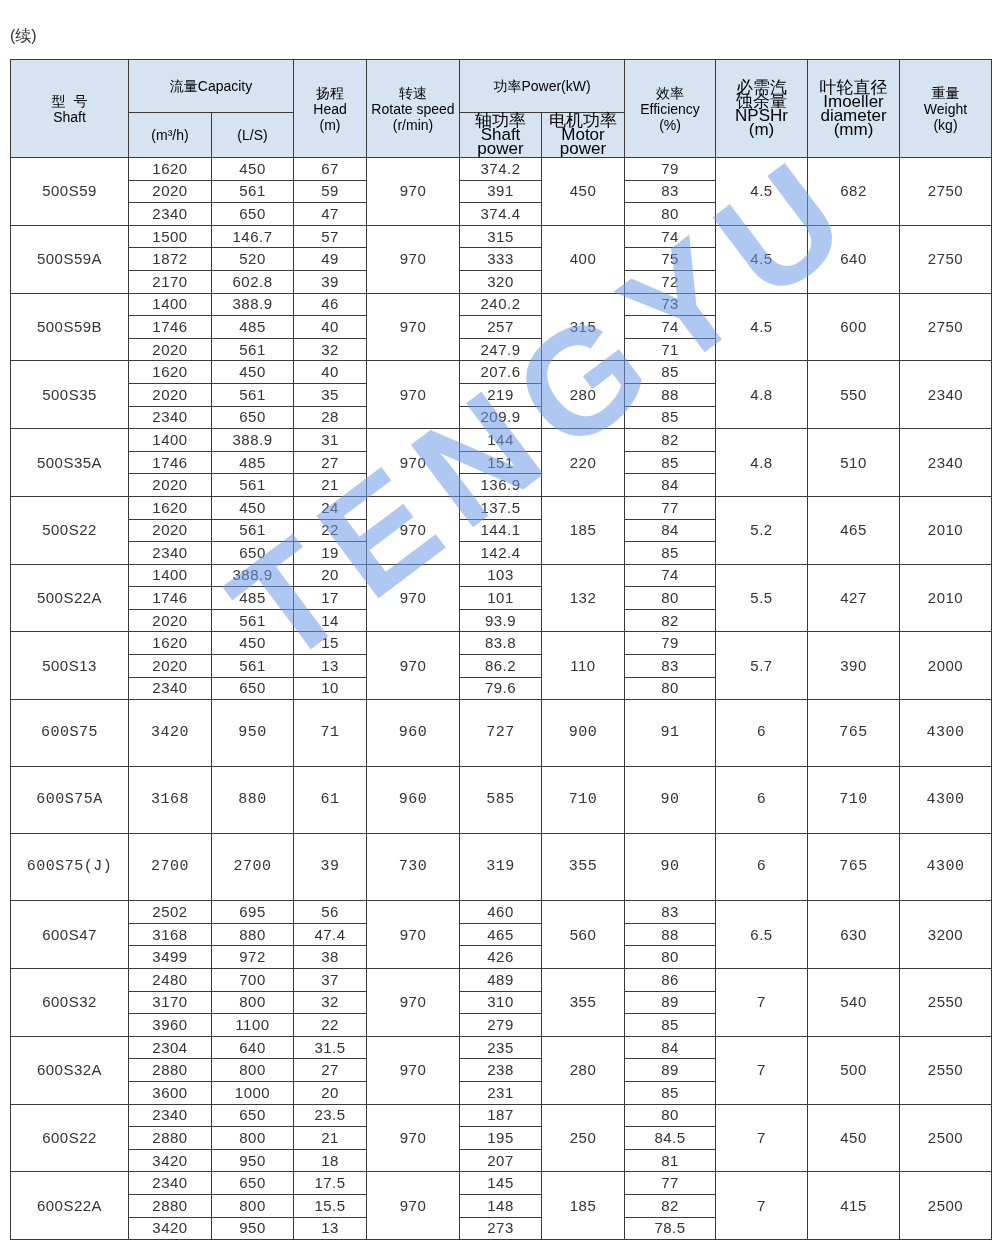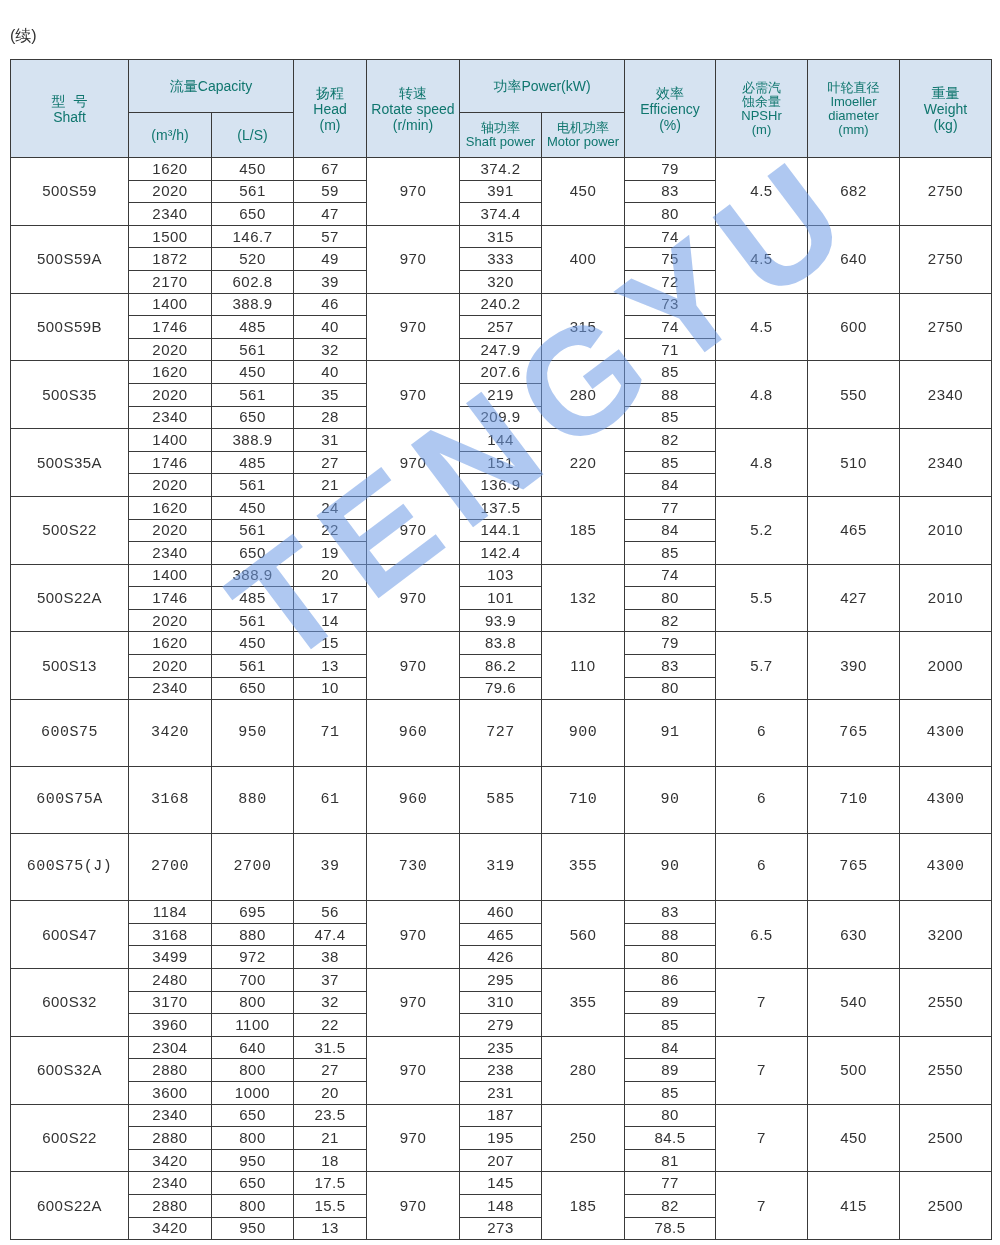--- a/index.html
+++ b/index.html
@@ -3,22 +3,22 @@
 <meta charset="utf-8">
 <style>
   html, body { margin: 0; padding: 0; background: #ffffff; }
   body { width: 1000px; height: 1245px; position: relative; overflow: hidden;
          font-family: "Liberation Sans", "DejaVu Sans", sans-serif; color: #2b2b2b; }
   .continued { position: absolute; left: 10px; top: 26px; font-size: 16px; color: #333; }
   table.spec { position: absolute; left: 10px; top: 59px; border-collapse: collapse; table-layout: fixed;
                width: 981px; }
   table.spec td, table.spec th { border: 1.5px solid #3a3a3a; text-align: center; vertical-align: middle;
                padding: 0; font-weight: normal; }
-  th { background: #d6e3f1; color: #0f766e; font-size: 14px; line-height: 16px; }
-  th.small { font-size: 13px; line-height: 14px; }
+  th { background: #d6e3f1; color: #000000; font-size: 14px; line-height: 16px; }
+  th.small { font-size: 17px; line-height: 14px; }
   td { font-size: 15px; height: 21.6px; line-height: 20px; letter-spacing: 0.5px; color: #333; }
   td.model { text-align: left; padding-left: 20px; margin-left: 48px; }
   tr.single td { height: 66px; font-family: Liberation Mono, monospace; }
   .watermark { position: absolute; left: 200px; top: 560px; font-size: 150px; font-weight: bold;
                color: rgba(110, 155, 230, 0.55); transform: rotate(-37deg); transform-origin: left top;
                letter-spacing: 18px; pointer-events: none; font-family: "Liberation Sans", sans-serif;
                white-space: nowrap; }
 </style>
 </head>
 <body>
@@ -344,21 +344,21 @@
         <td>730</td>
         <td>319</td>
         <td>355</td>
         <td>90</td>
         <td>6</td>
         <td>765</td>
         <td>4300</td>
       </tr>
       <tr>
         <td rowspan="3" class="model">600S47</td>
-        <td>1184</td>
+        <td>2502</td>
         <td>695</td>
         <td>56</td>
         <td rowspan="3">970</td>
         <td>460</td>
         <td rowspan="3">560</td>
         <td>83</td>
         <td rowspan="3">6.5</td>
         <td rowspan="3">630</td>
         <td rowspan="3">3200</td>
       </tr>
@@ -375,21 +375,21 @@
         <td>38</td>
         <td>426</td>
         <td>80</td>
       </tr>
       <tr>
         <td rowspan="3" class="model">600S32</td>
         <td>2480</td>
         <td>700</td>
         <td>37</td>
         <td rowspan="3">970</td>
-        <td>295</td>
+        <td>489</td>
         <td rowspan="3">355</td>
         <td>86</td>
         <td rowspan="3">7</td>
         <td rowspan="3">540</td>
         <td rowspan="3">2550</td>
       </tr>
       <tr>
         <td>3170</td>
         <td>800</td>
         <td>32</td>

